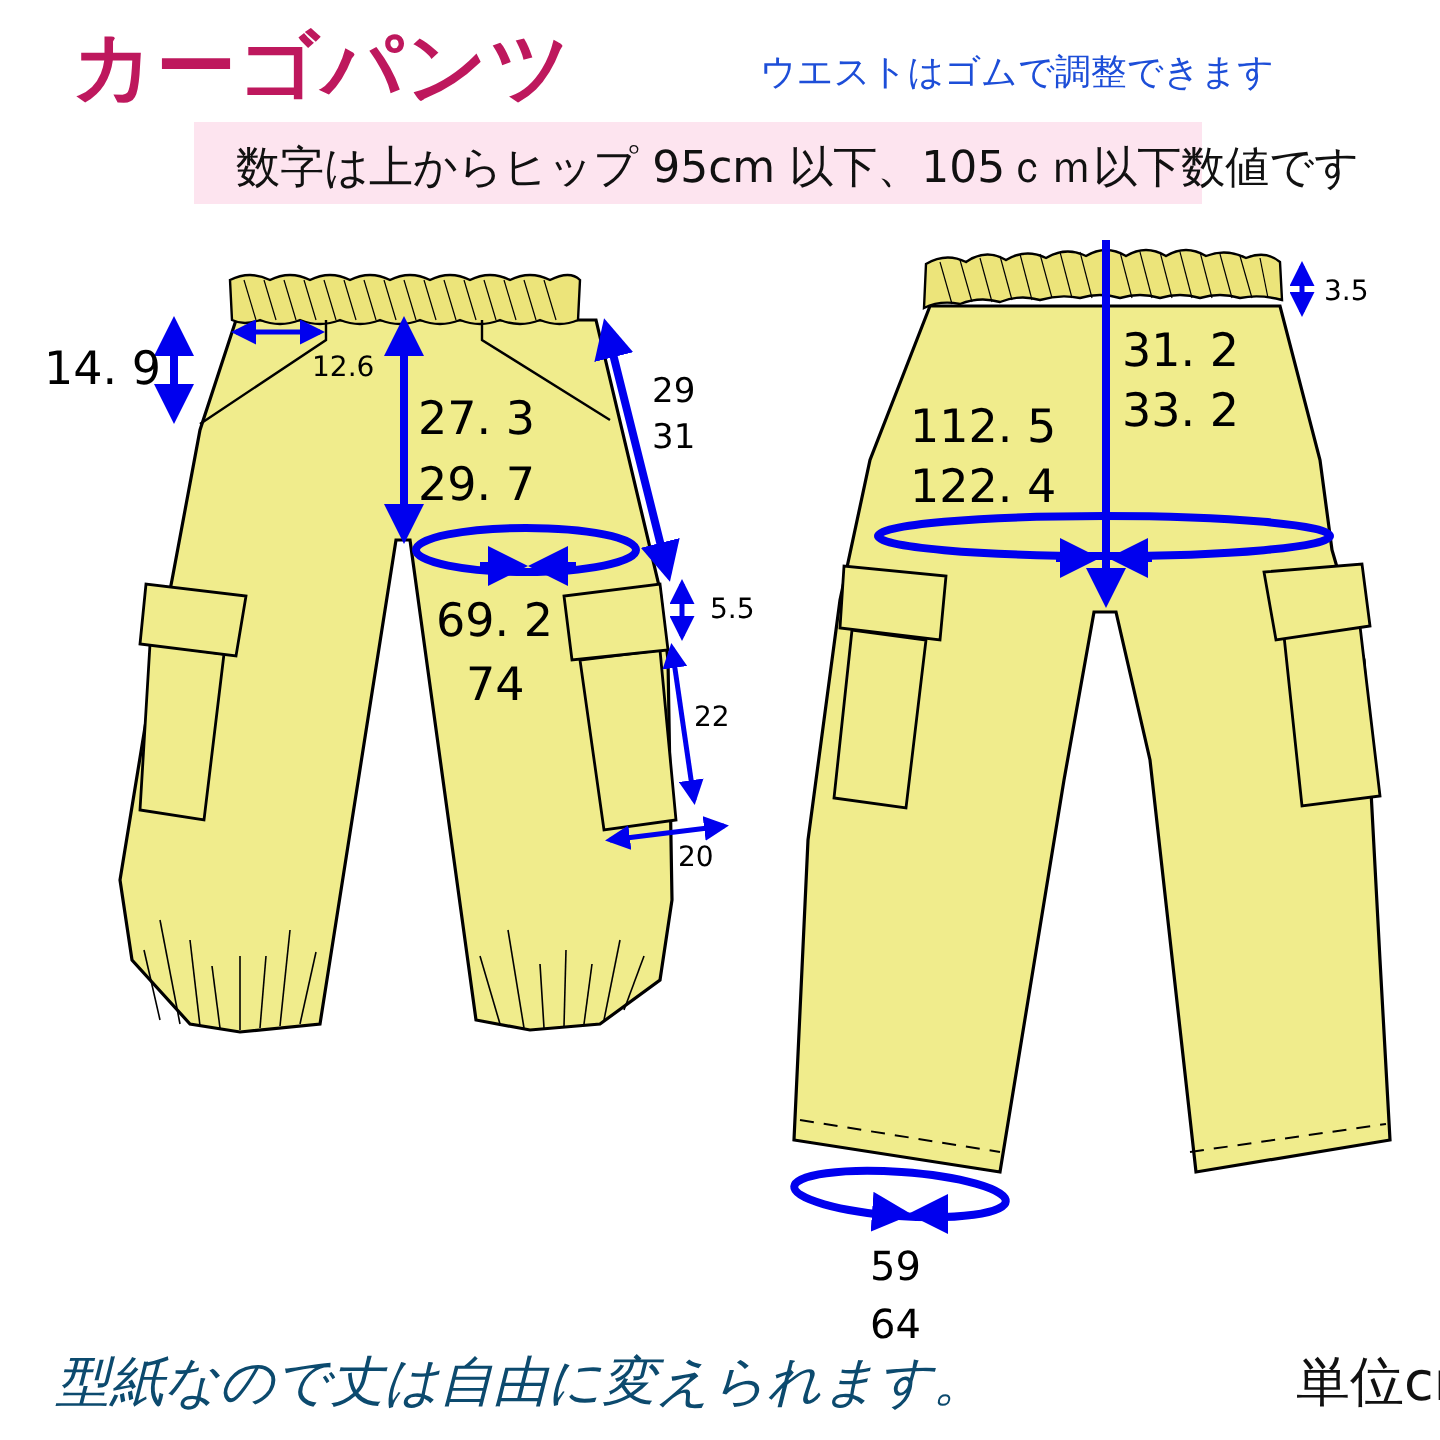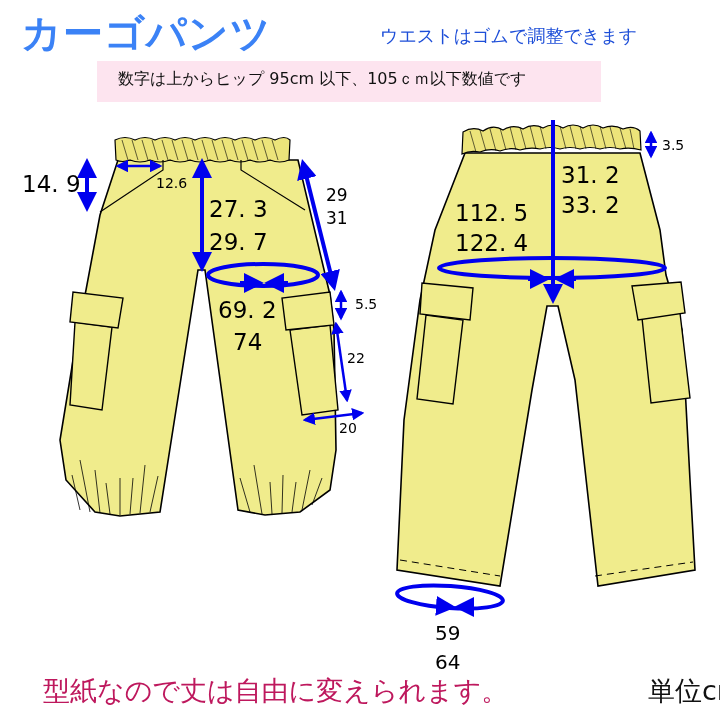--- a/index.html
+++ b/index.html
@@ -1,27 +1,27 @@
 <!DOCTYPE html>
 <html><head>
 <meta charset="utf-8">
 <style>
   html, body { margin: 0; padding: 0; background: #ffffff; }
   body { width: 720px; height: 720px; position: relative; overflow: hidden;
          font-family: "DejaVu Sans", "Liberation Sans", sans-serif; color: #111; }
   .abs { position: absolute; white-space: nowrap; }
-  .title { left: 21px; top: 6px; font-size: 40px; font-weight: bold; color: #3b82f6; letter-spacing: 1px; }
+  .title { left: 36px; top: 6px; font-size: 40px; font-weight: bold; color: #be185d; letter-spacing: 1px; }
   .waist-note { left: 380px; top: 24px; font-size: 18px; color: #1d4ed8; }
   .pink-banner { left: 97px; top: 61px; width: 504px; height: 41px; background: #fde4ef; }
-  .pink-text { left: 118px; top: 69px; font-size: 16px; color: #111; }
+  .pink-text { left: 118px; top: 69px; font-size: 22px; color: #111; }
   svg.diagram { position: absolute; left: 0; top: 0; }
   .lbl { font-family: "DejaVu Sans", "Liberation Sans", sans-serif; }
   .big { font-size: 23px; }
   .small { font-size: 14px; }
-  .footer { left: 43px; top: 673px; font-size: 27px; color: #be185d; }
+  .footer { left: 28px; top: 673px; font-size: 27px; color: #0c4a6e; font-style: italic; }
   .unit { left: 612px; top: 673px; font-size: 27px; color: #111; margin-left: 36px; }
 </style>
 </head>
 <body>
 
 <div class="abs title">カーゴパンツ</div>
 <div class="abs waist-note">ウエストはゴムで調整できます</div>
 <div class="abs pink-banner"></div>
 <div class="abs pink-text">数字は上からヒップ 95cm 以下、105ｃｍ以下数値です</div>
 

